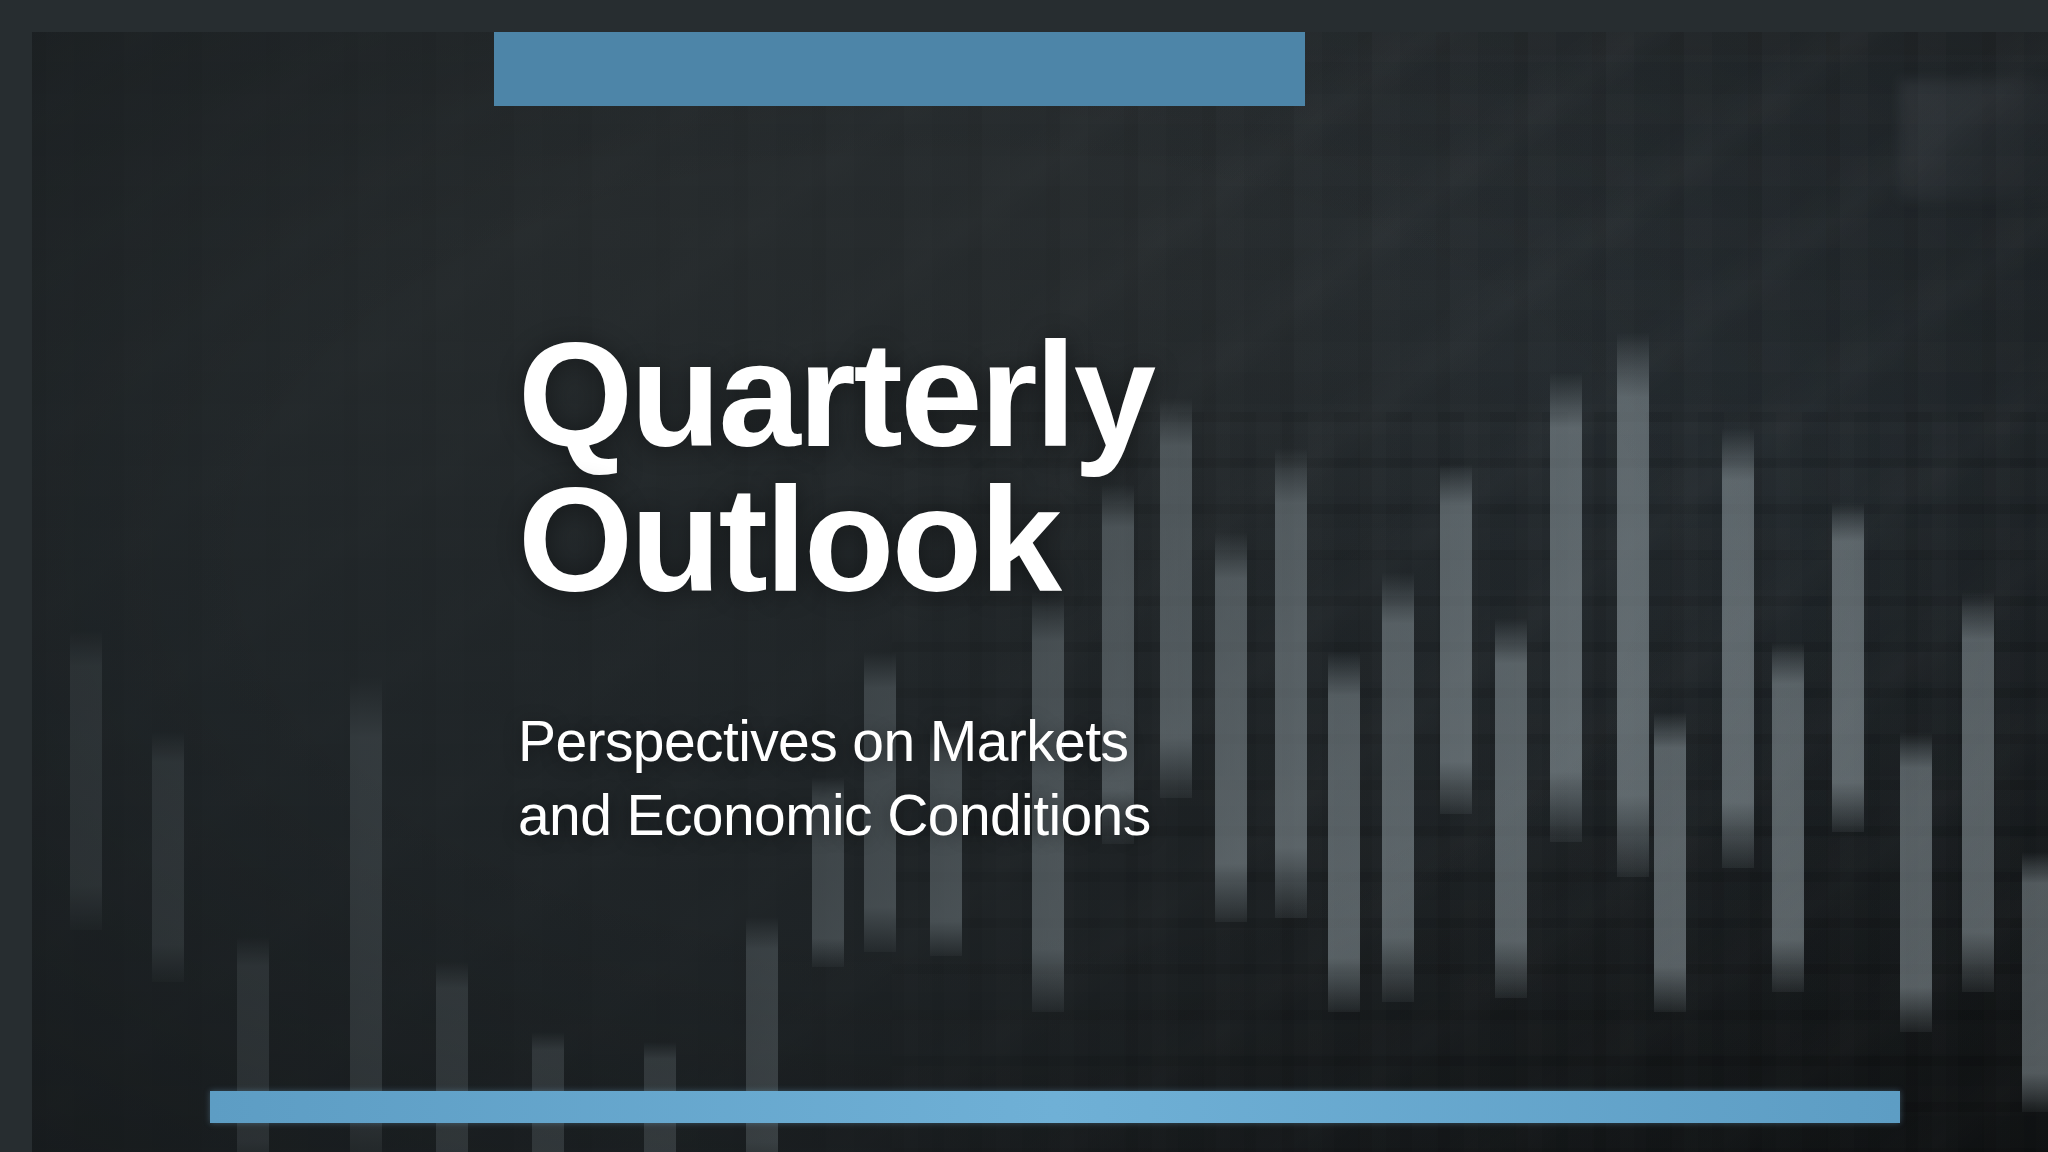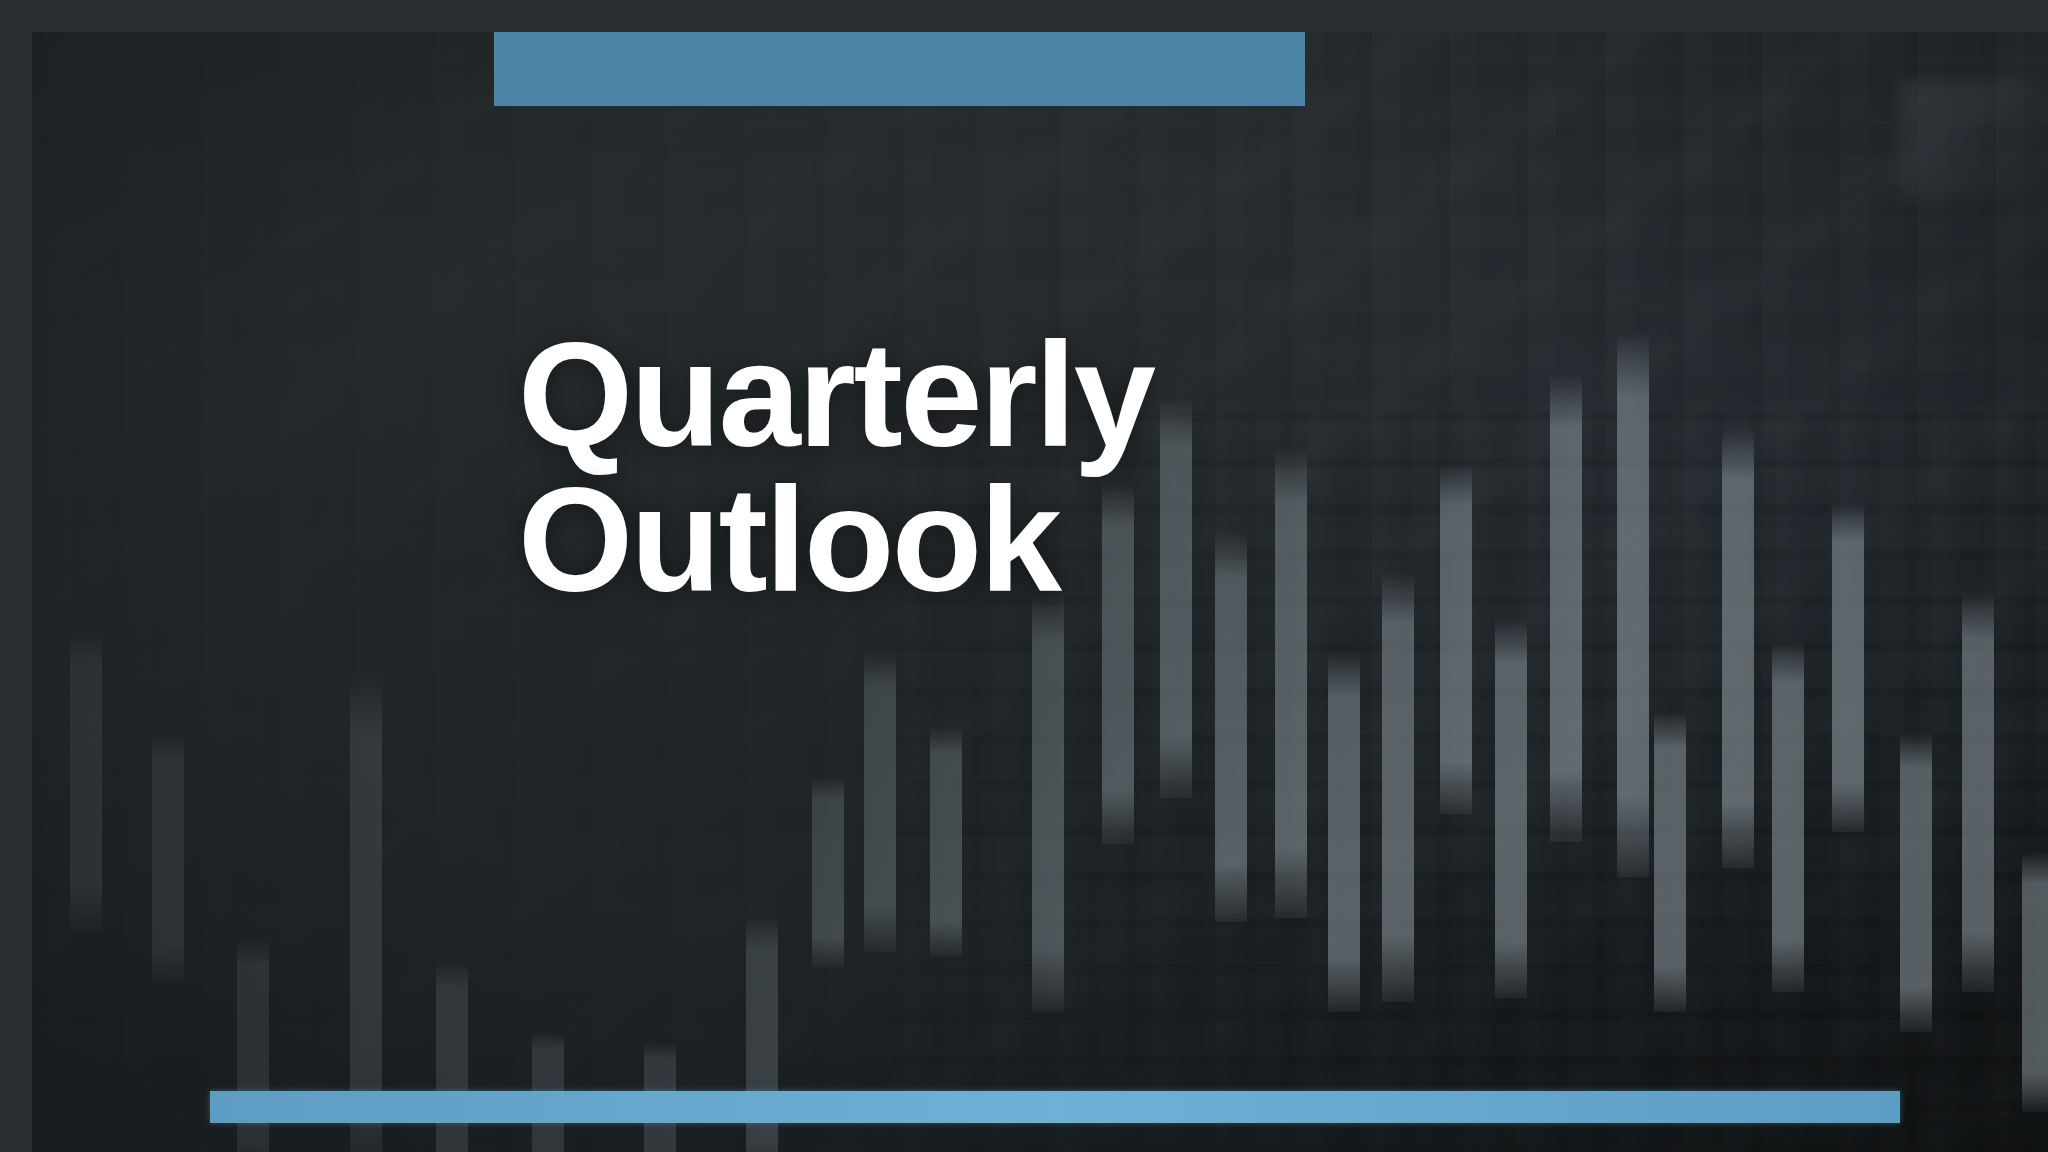--- a/index.html
+++ b/index.html
@@ -204,17 +204,19 @@
     </div>
 
   <div class="bg-scrim"></div>
   <div class="bg-vignette"></div>
 
   <div class="top-bar"></div>
 
   <div class="content">
     <h1 class="title">Quarterly
 Outlook</h1>
+    <p class="subtitle">Perspectives on Markets
+and Economic Conditions</p>
   </div>
 
   <div class="bottom-rule"></div>
 
 </div>
 
 </body></html>

